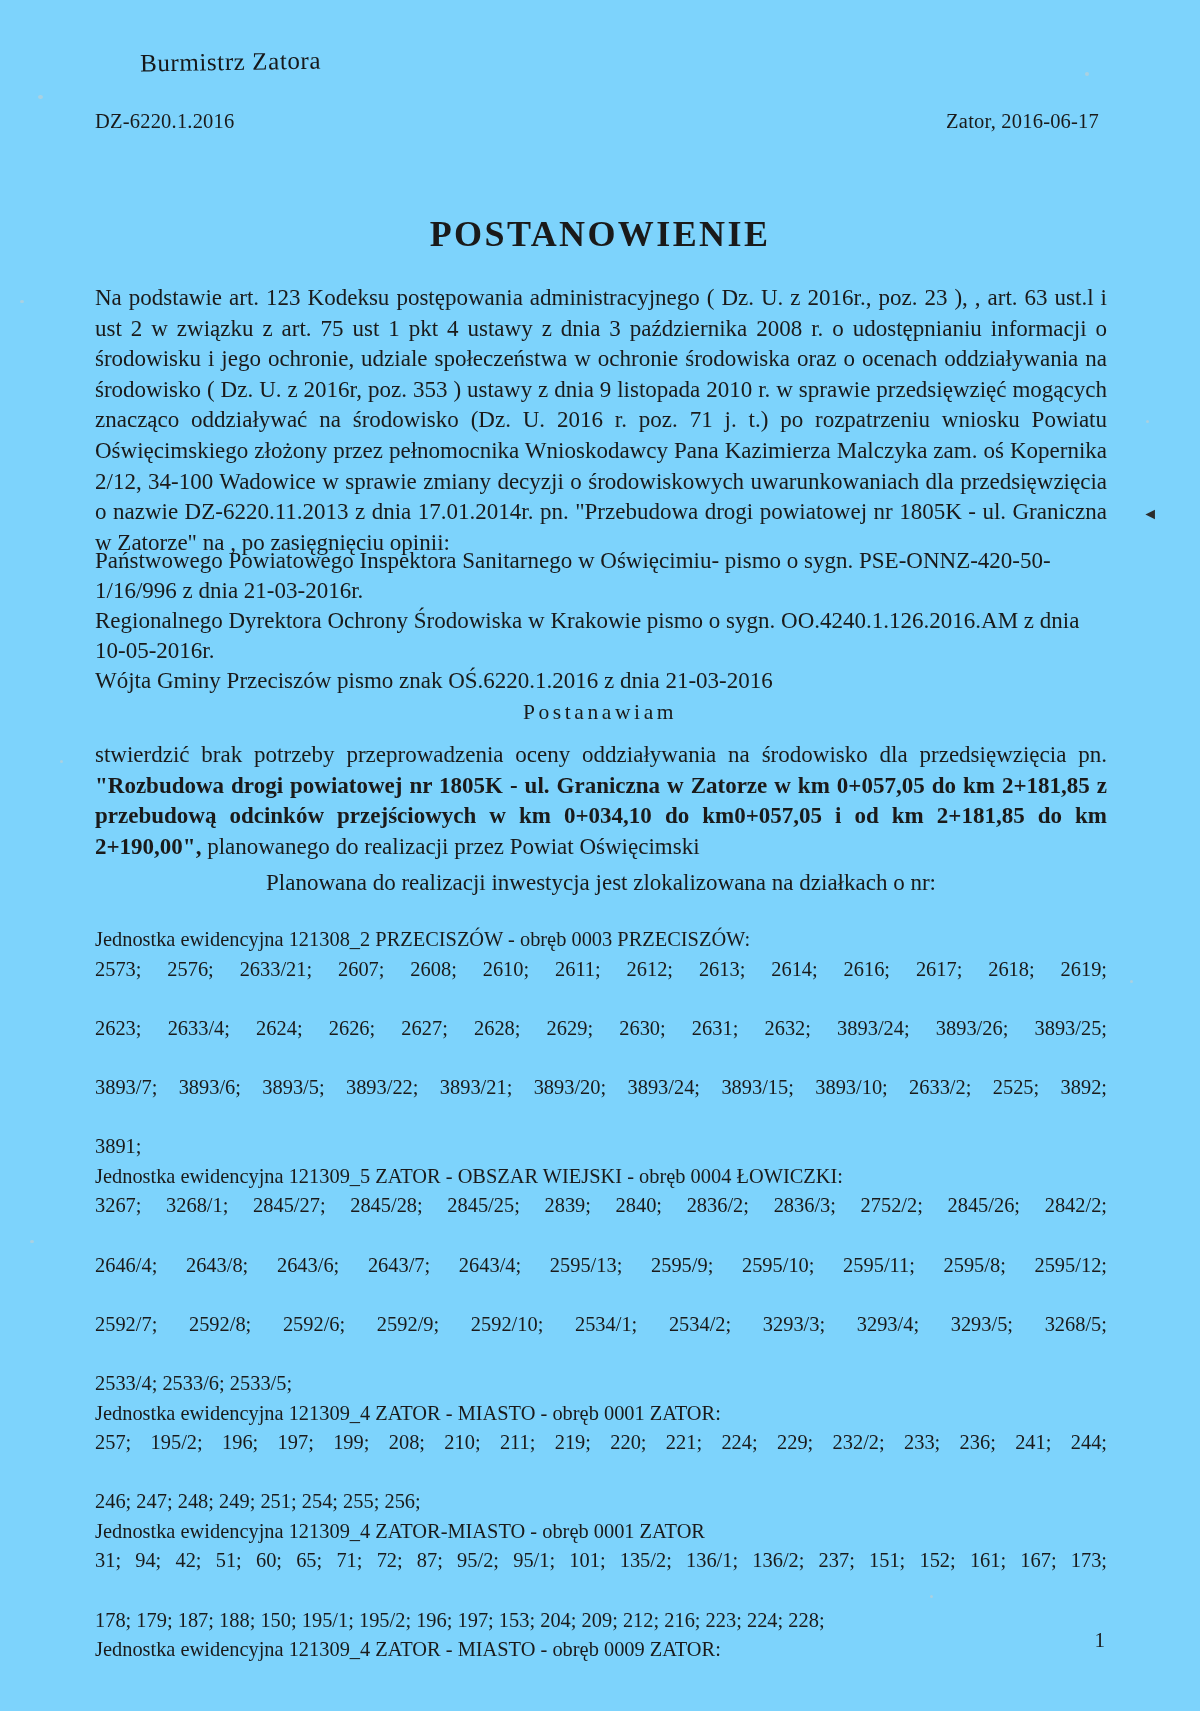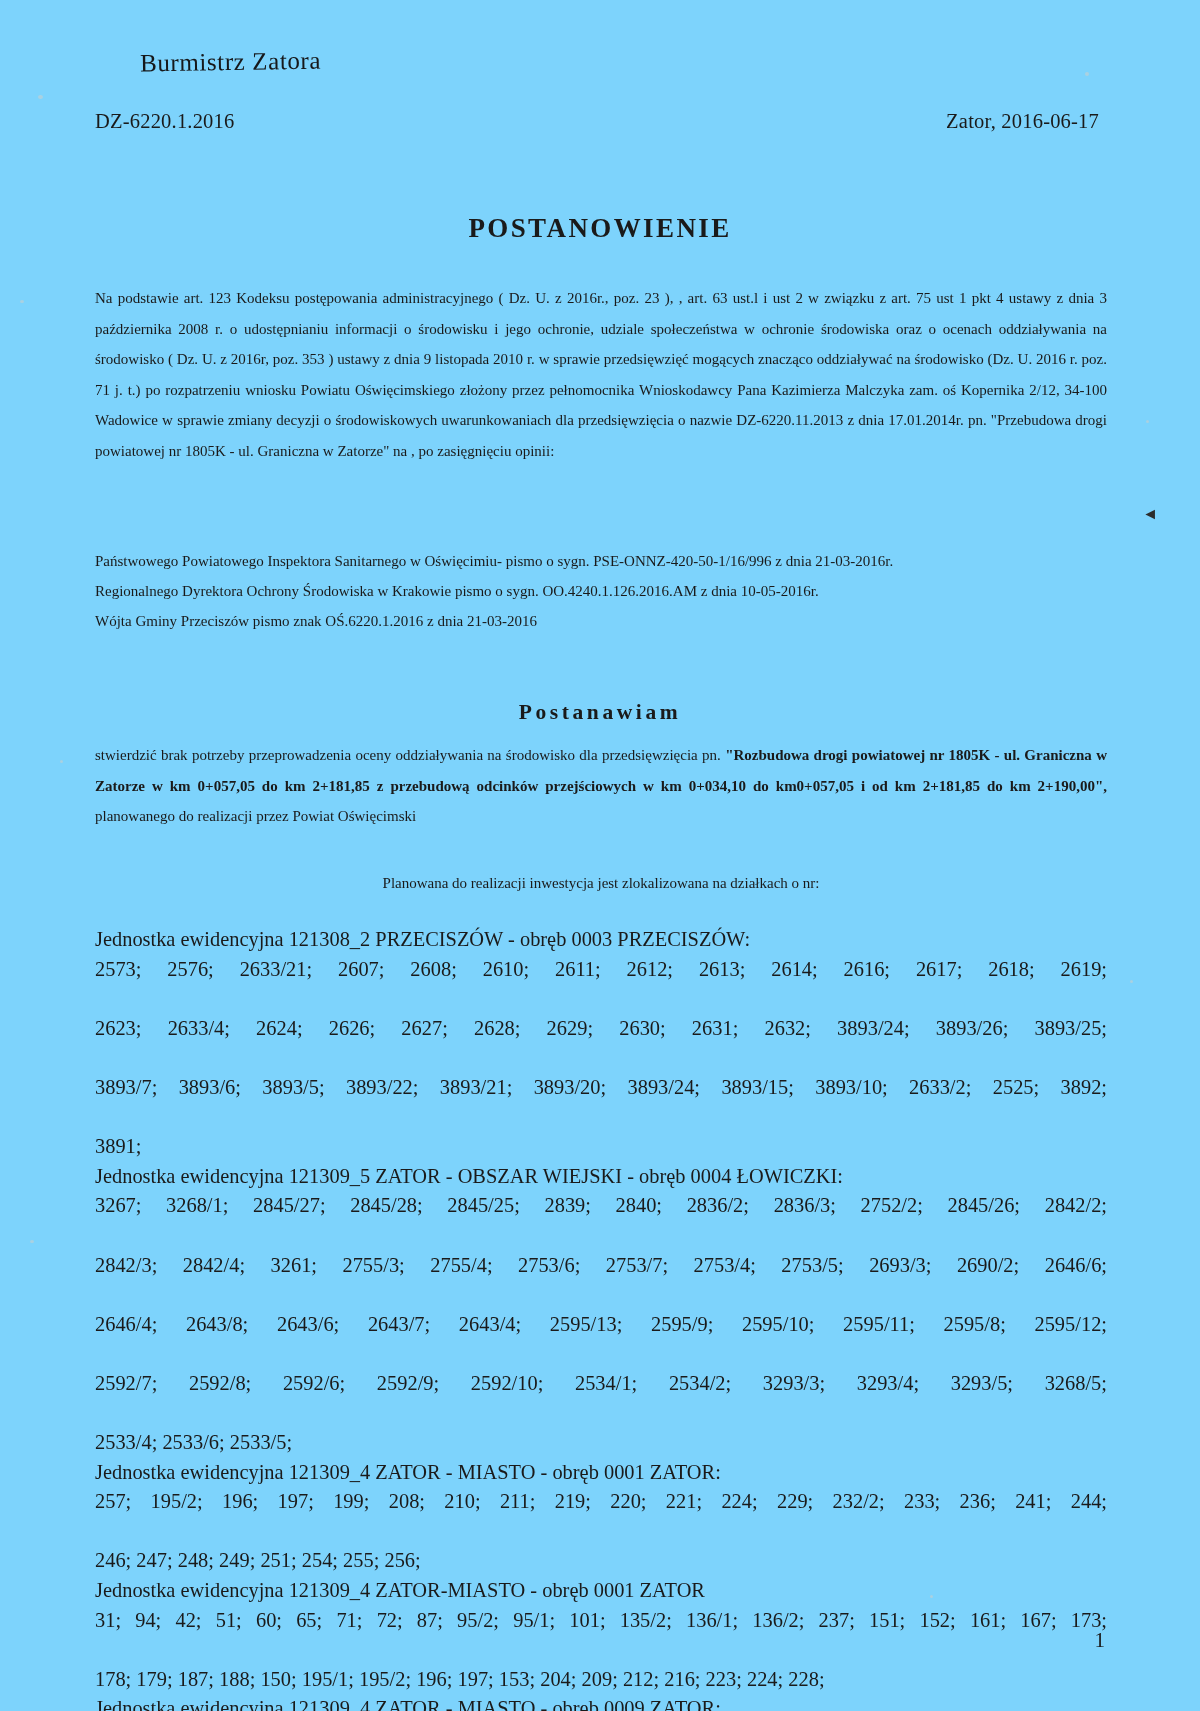--- a/index.html
+++ b/index.html
@@ -51,44 +51,44 @@
     gap: 14px;
   }
   .ref-left { letter-spacing: .2px; }
   .ref-right { letter-spacing: .2px; margin-right: 6px;}
   .doc-title {
     position: absolute;
     left: 0;
     top: 213px;
     width: 1200px;
     text-align: center;
-    font-size: 27px;
+    font-size: 36px;
     font-weight: 700;
     letter-spacing: 2.4px;
   }
   .body-block {
     position: absolute;
     left: 95px;
     width: 1012px;
-    font-size: 15px;
+    font-size: 23px;
     line-height: 30.6px;
     text-align: justify;
     text-justify: inter-word;
   }
   #para-main { top: 283px; }
   #opinions { top: 546px; line-height: 30px; text-align: left; }
   .op-line { display: block; }
   .postanawiam {
     position: absolute;
     left: 0;
     top: 700px;
     width: 1200px;
     text-align: center;
     font-size: 21.5px;
-    font-weight: 700;
+    font-weight: 400;
     letter-spacing: 3.6px;
   }
   #para-decide {
     top: 740px;
     text-align: justify;
   }
   #para-decide b { font-weight: 700; }
   #para-plan { top: 868px; text-align: center; }
   .plots {
     position: absolute;
@@ -169,21 +169,20 @@
 
   <div class="plots">
     <span class="unit">Jednostka ewidencyjna 121308_2  PRZECISZÓW - obręb 0003 PRZECISZÓW:</span>
     <span class="nums">2573;  2576;  2633/21; 2607;  2608;  2610;  2611;  2612;  2613; 2614;  2616;  2617;  2618;  2619;</span>
     <span class="nums">2623;  2633/4;  2624;  2626;  2627;  2628; 2629;  2630;  2631;  2632;  3893/24;  3893/26;  3893/25;</span>
     <span class="nums">3893/7; 3893/6;  3893/5;  3893/22;  3893/21;  3893/20;  3893/24;  3893/15;  3893/10;  2633/2;  2525;  3892;</span>
     <span class="nums last">3891;</span>
 
     <span class="unit">Jednostka ewidencyjna 121309_5 ZATOR - OBSZAR WIEJSKI - obręb 0004 ŁOWICZKI:</span>
     <span class="nums">3267;  3268/1;  2845/27;  2845/28;  2845/25; 2839; 2840; 2836/2; 2836/3; 2752/2; 2845/26;  2842/2;</span>
-    <span class="nums">2842/3;  2842/4; 3261;  2755/3;  2755/4; 2753/6;  2753/7;  2753/4; 2753/5; 2693/3; 2690/2; 2646/6;</span>
     <span class="nums">2646/4; 2643/8; 2643/6;  2643/7;  2643/4; 2595/13; 2595/9;  2595/10;  2595/11;  2595/8;  2595/12;</span>
     <span class="nums">2592/7;  2592/8;  2592/6;  2592/9; 2592/10;  2534/1;  2534/2;  3293/3;  3293/4;  3293/5;  3268/5;</span>
     <span class="nums last">2533/4;  2533/6;    2533/5;</span>
 
     <span class="unit">Jednostka ewidencyjna 121309_4 ZATOR - MIASTO - obręb 0001 ZATOR:</span>
     <span class="nums">257;  195/2; 196; 197; 199; 208; 210; 211;  219;  220;  221;  224; 229; 232/2; 233;  236;  241; 244;</span>
     <span class="nums last">246; 247; 248; 249; 251;  254;  255;  256;</span>
 
     <span class="unit">Jednostka ewidencyjna 121309_4 ZATOR-MIASTO - obręb 0001 ZATOR</span>
     <span class="nums">31; 94; 42; 51; 60; 65; 71; 72; 87; 95/2; 95/1; 101; 135/2; 136/1; 136/2; 237; 151;   152; 161; 167; 173;</span>

